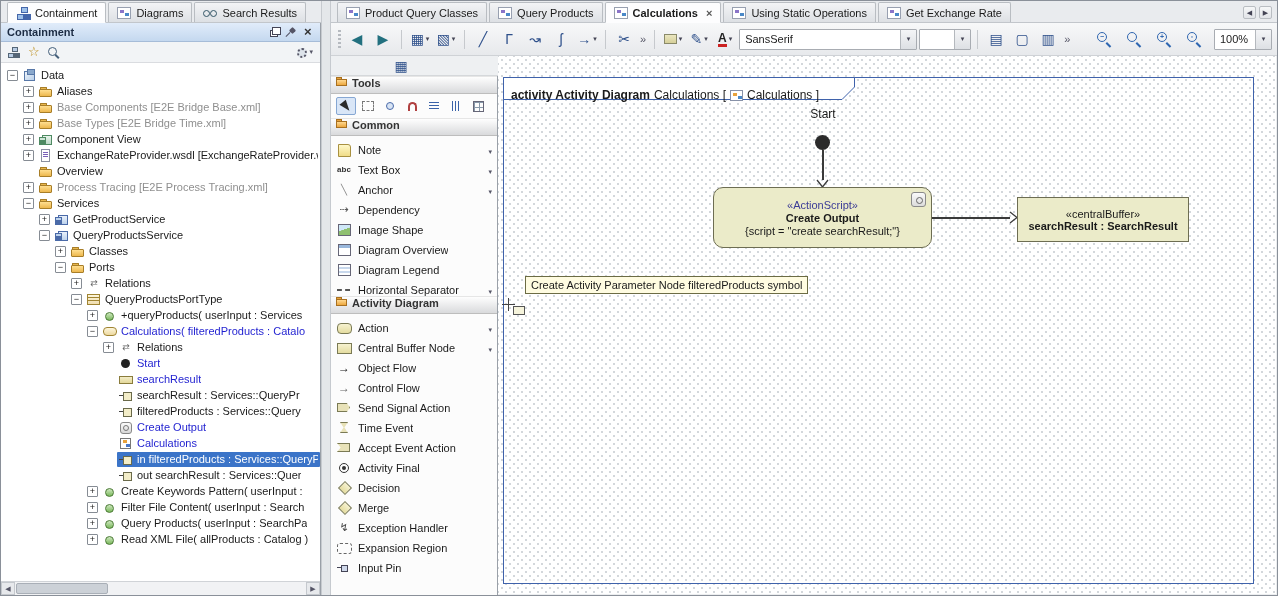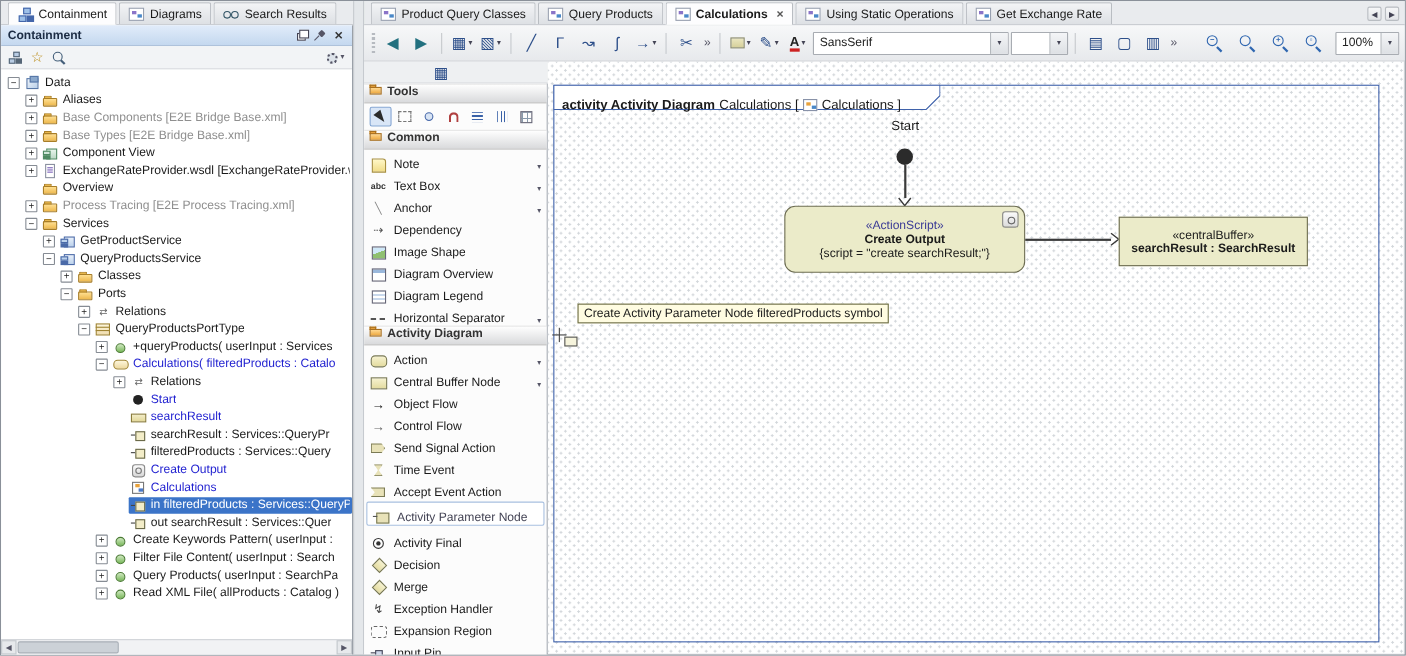--- a/index.html
+++ b/index.html
@@ -270,21 +270,21 @@
           <span class="twrap">
             <span class="ticon ti-folder"></span>
             <span class="tlabel muted">Base Components [E2E Bridge Base.xml]</span>
           </span>
         </div>
         <div class="trow">
           <span class="tind" style="width: 22px;"></span>
           <span class="texp">+</span>
           <span class="twrap">
             <span class="ticon ti-folder"></span>
-            <span class="tlabel muted">Base Types [E2E Bridge Base.xml]</span>
+            <span class="tlabel muted">Base Types [E2E Bridge Time.xml]</span>
           </span>
         </div>
         <div class="trow">
           <span class="tind" style="width: 22px;"></span>
           <span class="texp">+</span>
           <span class="twrap">
             <span class="ticon ti-component"></span>
             <span class="tlabel">Component View</span>
           </span>
         </div>
@@ -687,24 +687,20 @@
         <span class="pi pi-sendsignal"></span>
         <span class="plabel">Send Signal Action</span>
       </div>
       <div class="pitem">
         <span class="pi pi-timeevent"></span>
         <span class="plabel">Time Event</span>
       </div>
       <div class="pitem">
         <span class="pi pi-acceptevent"></span>
         <span class="plabel">Accept Event Action</span>
-      </div>
-      <div class="pitem selected">
-        <span class="pi pi-paramnode"></span>
-        <span class="plabel">Activity Parameter Node</span>
       </div>
       <div class="pitem">
         <span class="pi pi-activityfinal"></span>
         <span class="plabel">Activity Final</span>
       </div>
       <div class="pitem">
         <span class="pi pi-decision"></span>
         <span class="plabel">Decision</span>
       </div>
       <div class="pitem">

